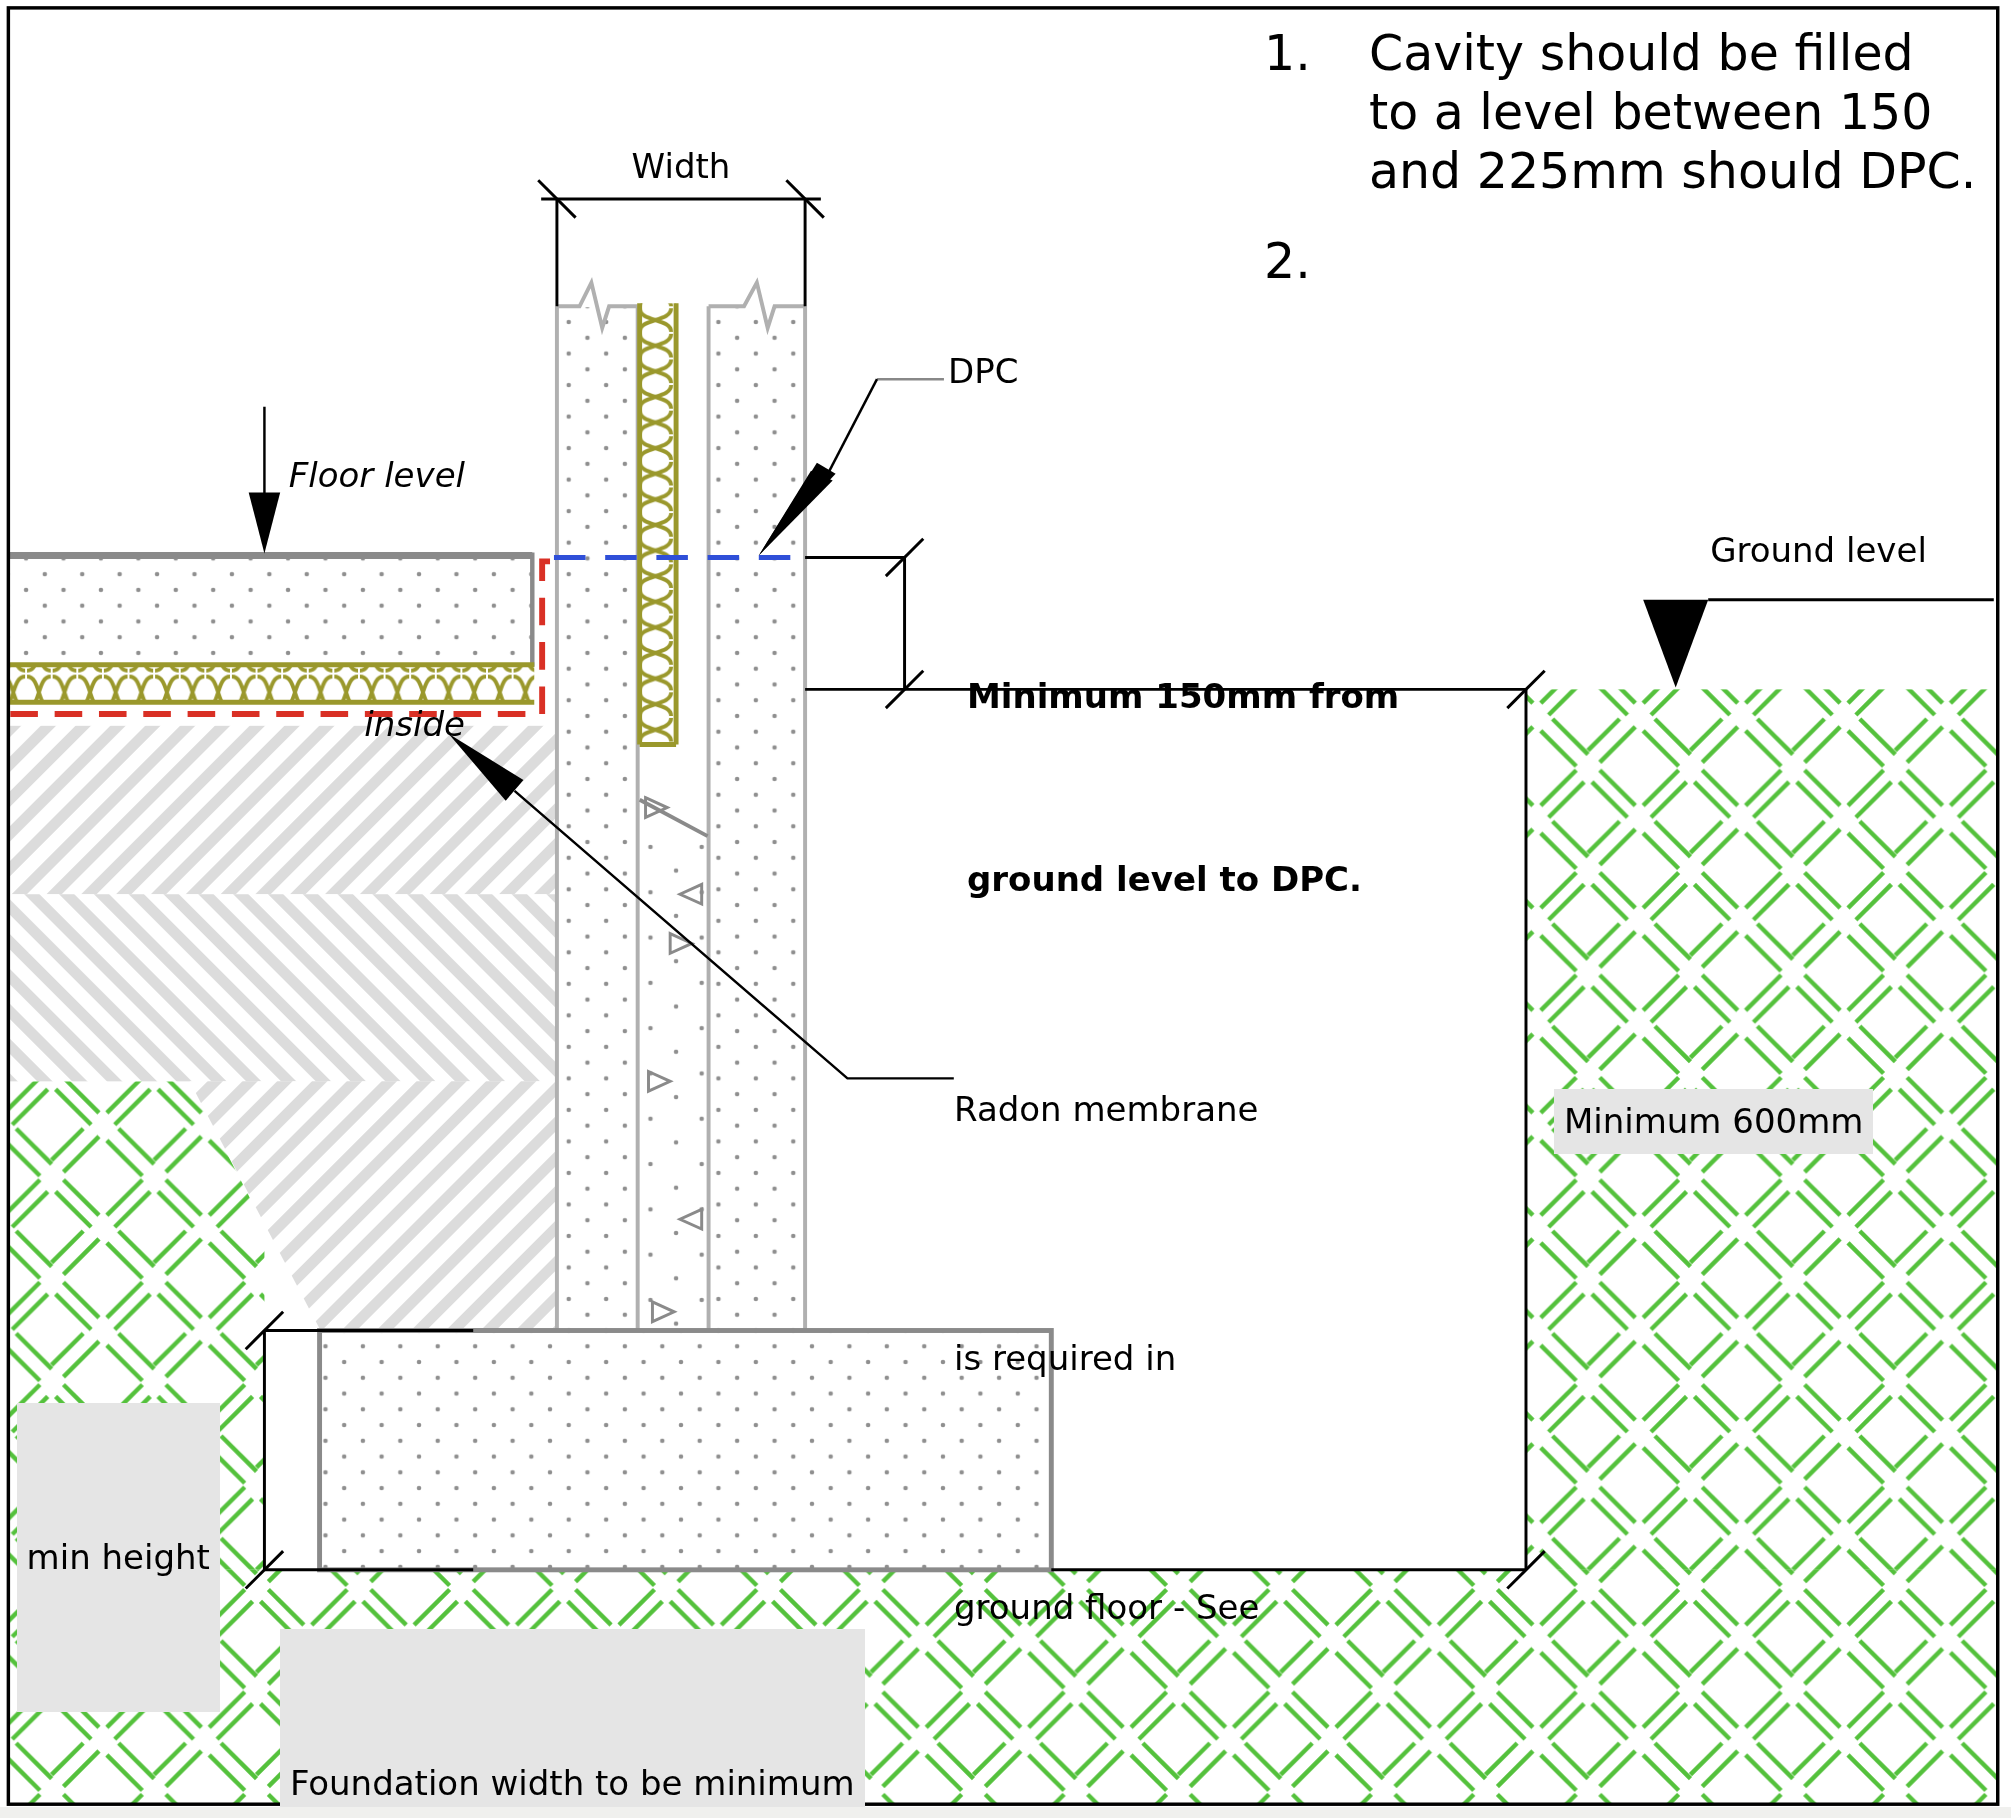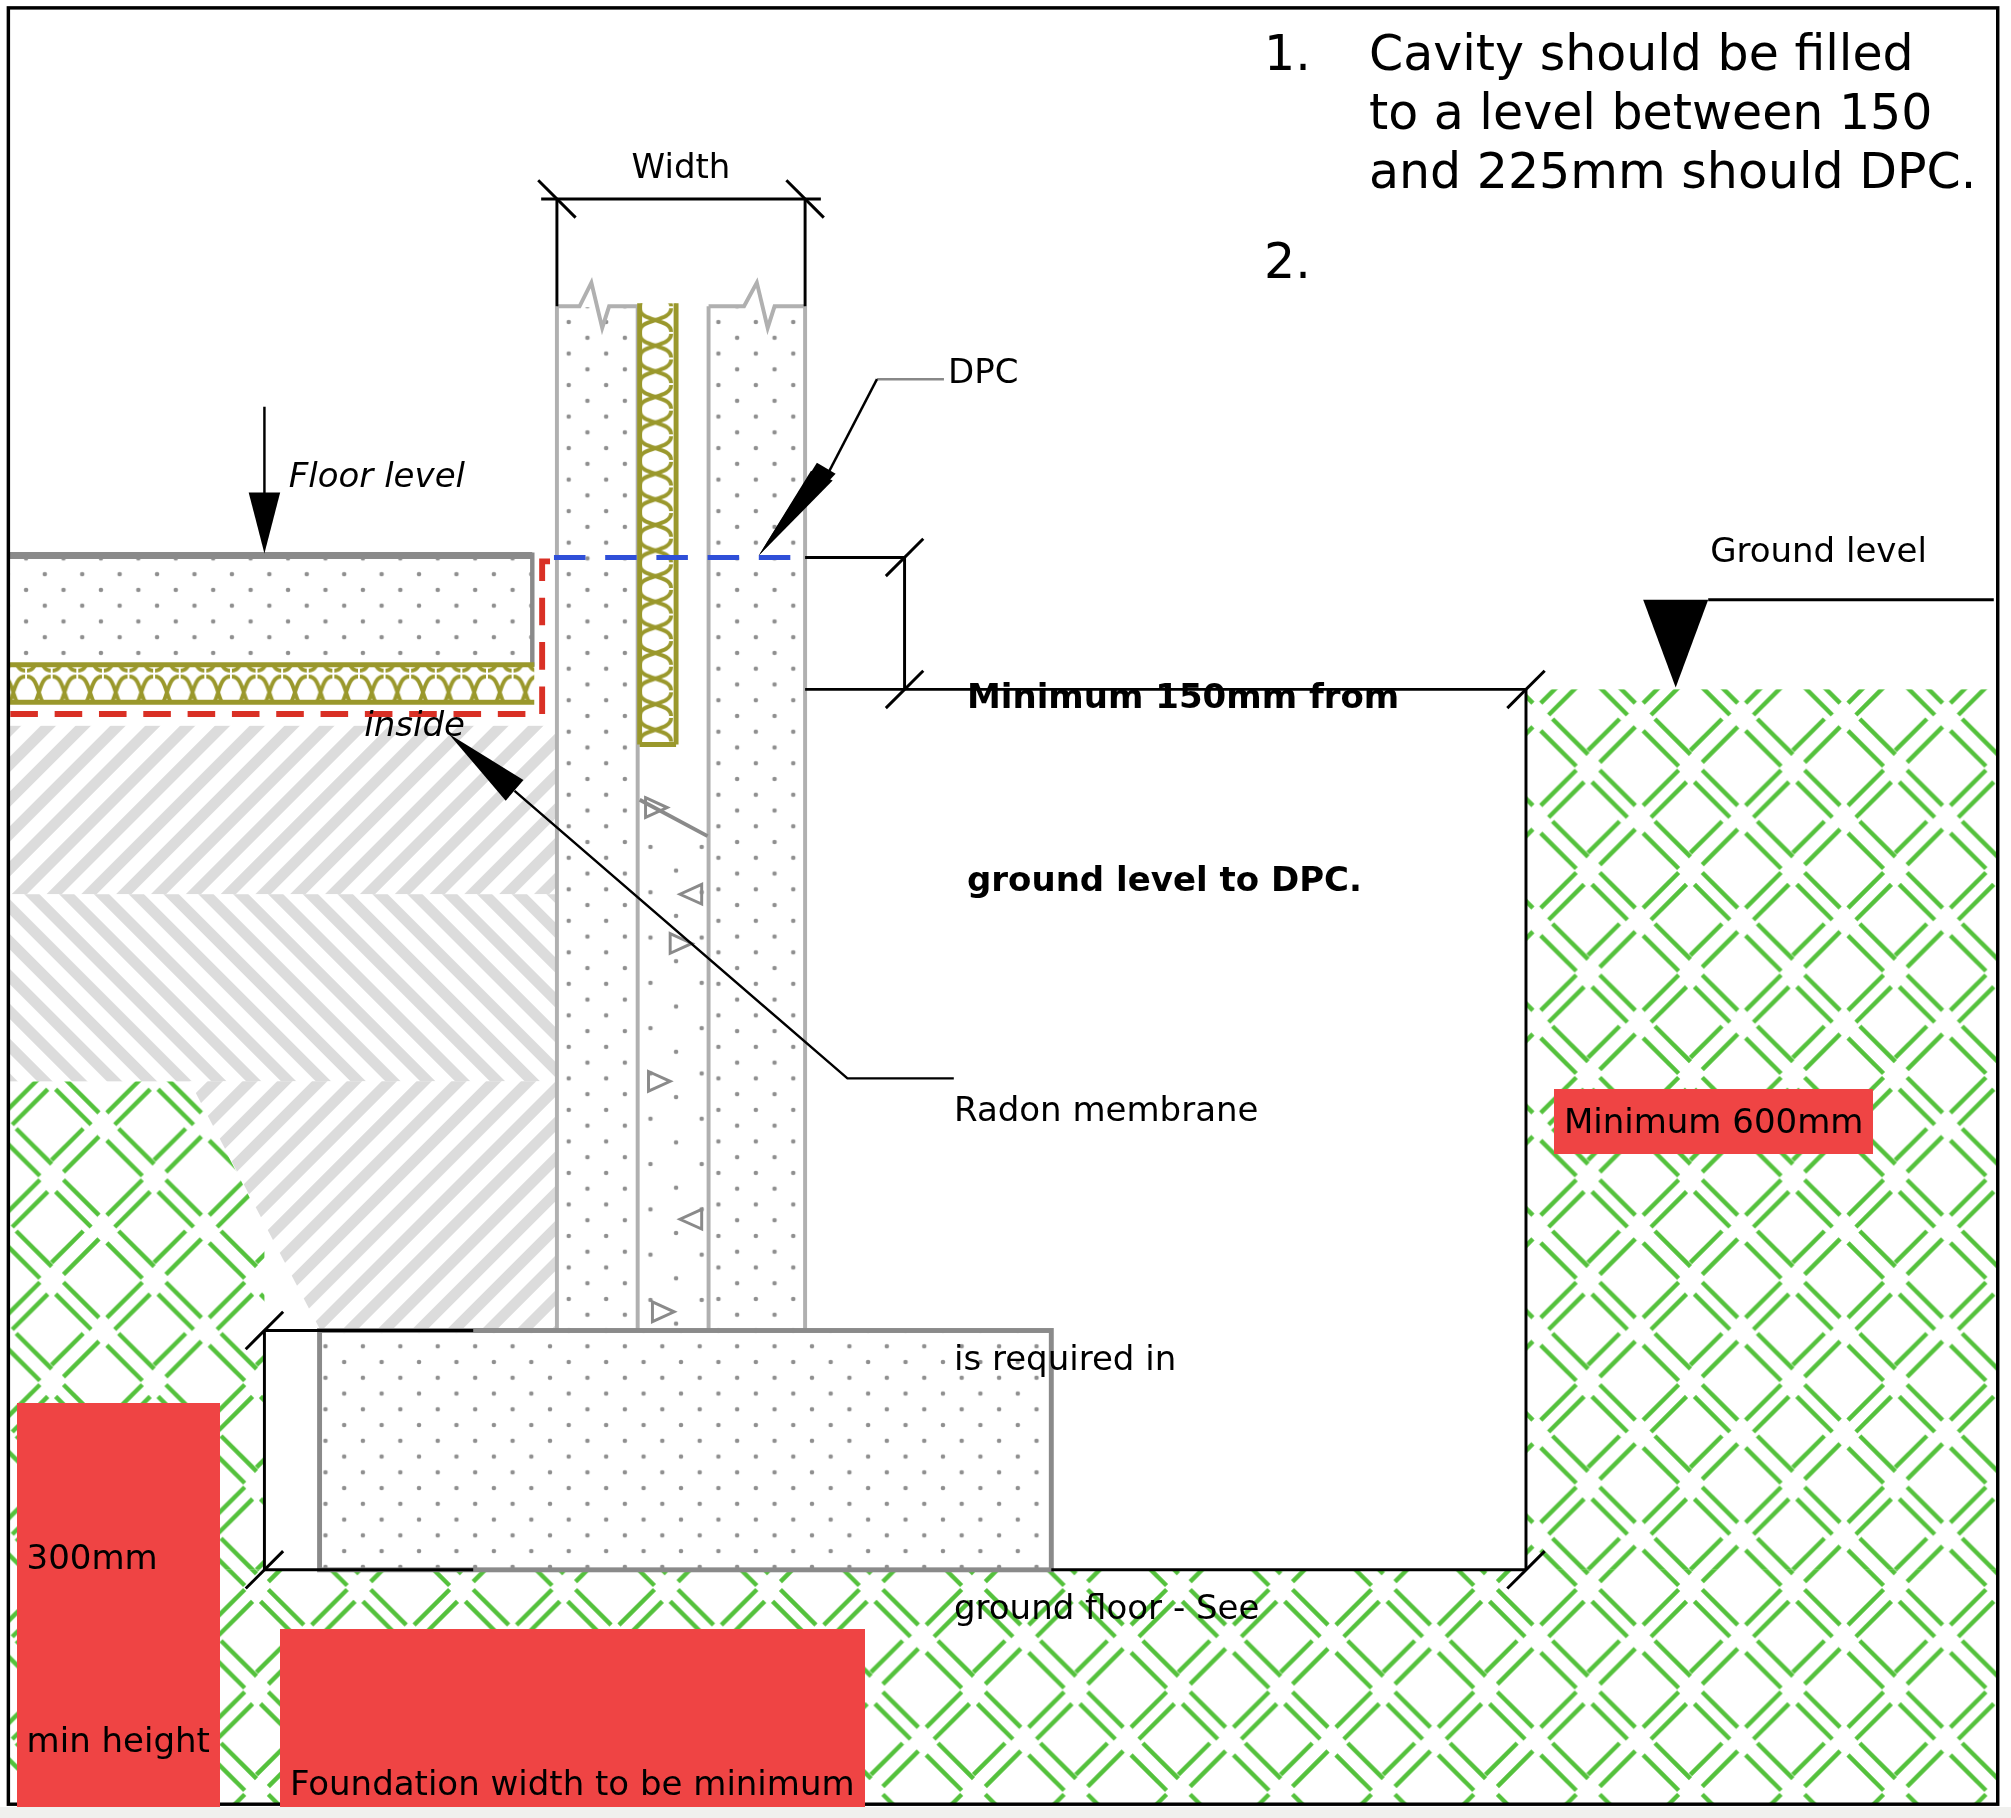--- a/index.html
+++ b/index.html
@@ -2,21 +2,21 @@
 <html><head>
 <meta charset="utf-8">
 <style>
   html,body{margin:0;padding:0;background:#fff;}
   #stage{position:relative;width:2012px;height:1818px;background:#ffffff;overflow:hidden;
          font-family:"DejaVu Sans","Liberation Sans",sans-serif;color:#000;}
   #drawing{position:absolute;left:0;top:0;}
   .lbl{position:absolute;font-size:34px;line-height:61px;white-space:pre;}
   .lbl.center{text-align:center;}
   .lbl.right{text-align:right;}
-  .boxed{background:#ef4444;padding:2px 9.9px;}
+  .boxed{background:#e5e5e5;padding:2px 9.9px;}
   #lbl-width{left:547px;top:136px;width:268px;}
   #lbl-floor{left:108px;top:268px;width:357px;line-height:83px;font-style:italic;}
   #lbl-dpc{left:948px;top:341px;}
   #lbl-min150{left:967px;top:544px;font-weight:bold;}
   #lbl-ground{left:1647px;top:520px;width:343px;}
   #lbl-radon{left:954px;top:902px;line-height:83px;}
   #lbl-min600{left:1554px;top:1089px;}
   #lbl-300{left:16.7px;top:1403px;}
   #lbl-found{left:280px;top:1629px;}
   #notes{position:absolute;left:1264px;top:23.6px;font-size:49px;line-height:59px;}
@@ -208,21 +208,20 @@
   <div class="lbl" id="lbl-radon">
     <div>Radon membrane</div>
     <div>is required in</div>
     <div>ground floor - See</div>
     <div>Appendix A</div>
   </div>
 
   <div class="lbl boxed" id="lbl-min600">Minimum 600mm</div>
 
   <div class="lbl boxed" id="lbl-300">
-    <div>300mm</div>
     <div>min height</div>
   </div>
 
   <div class="lbl boxed" id="lbl-found">
     <div>Foundation width to be minimum</div>
     
   </div>
 
   <div id="notes">
     <div class="note-row">

